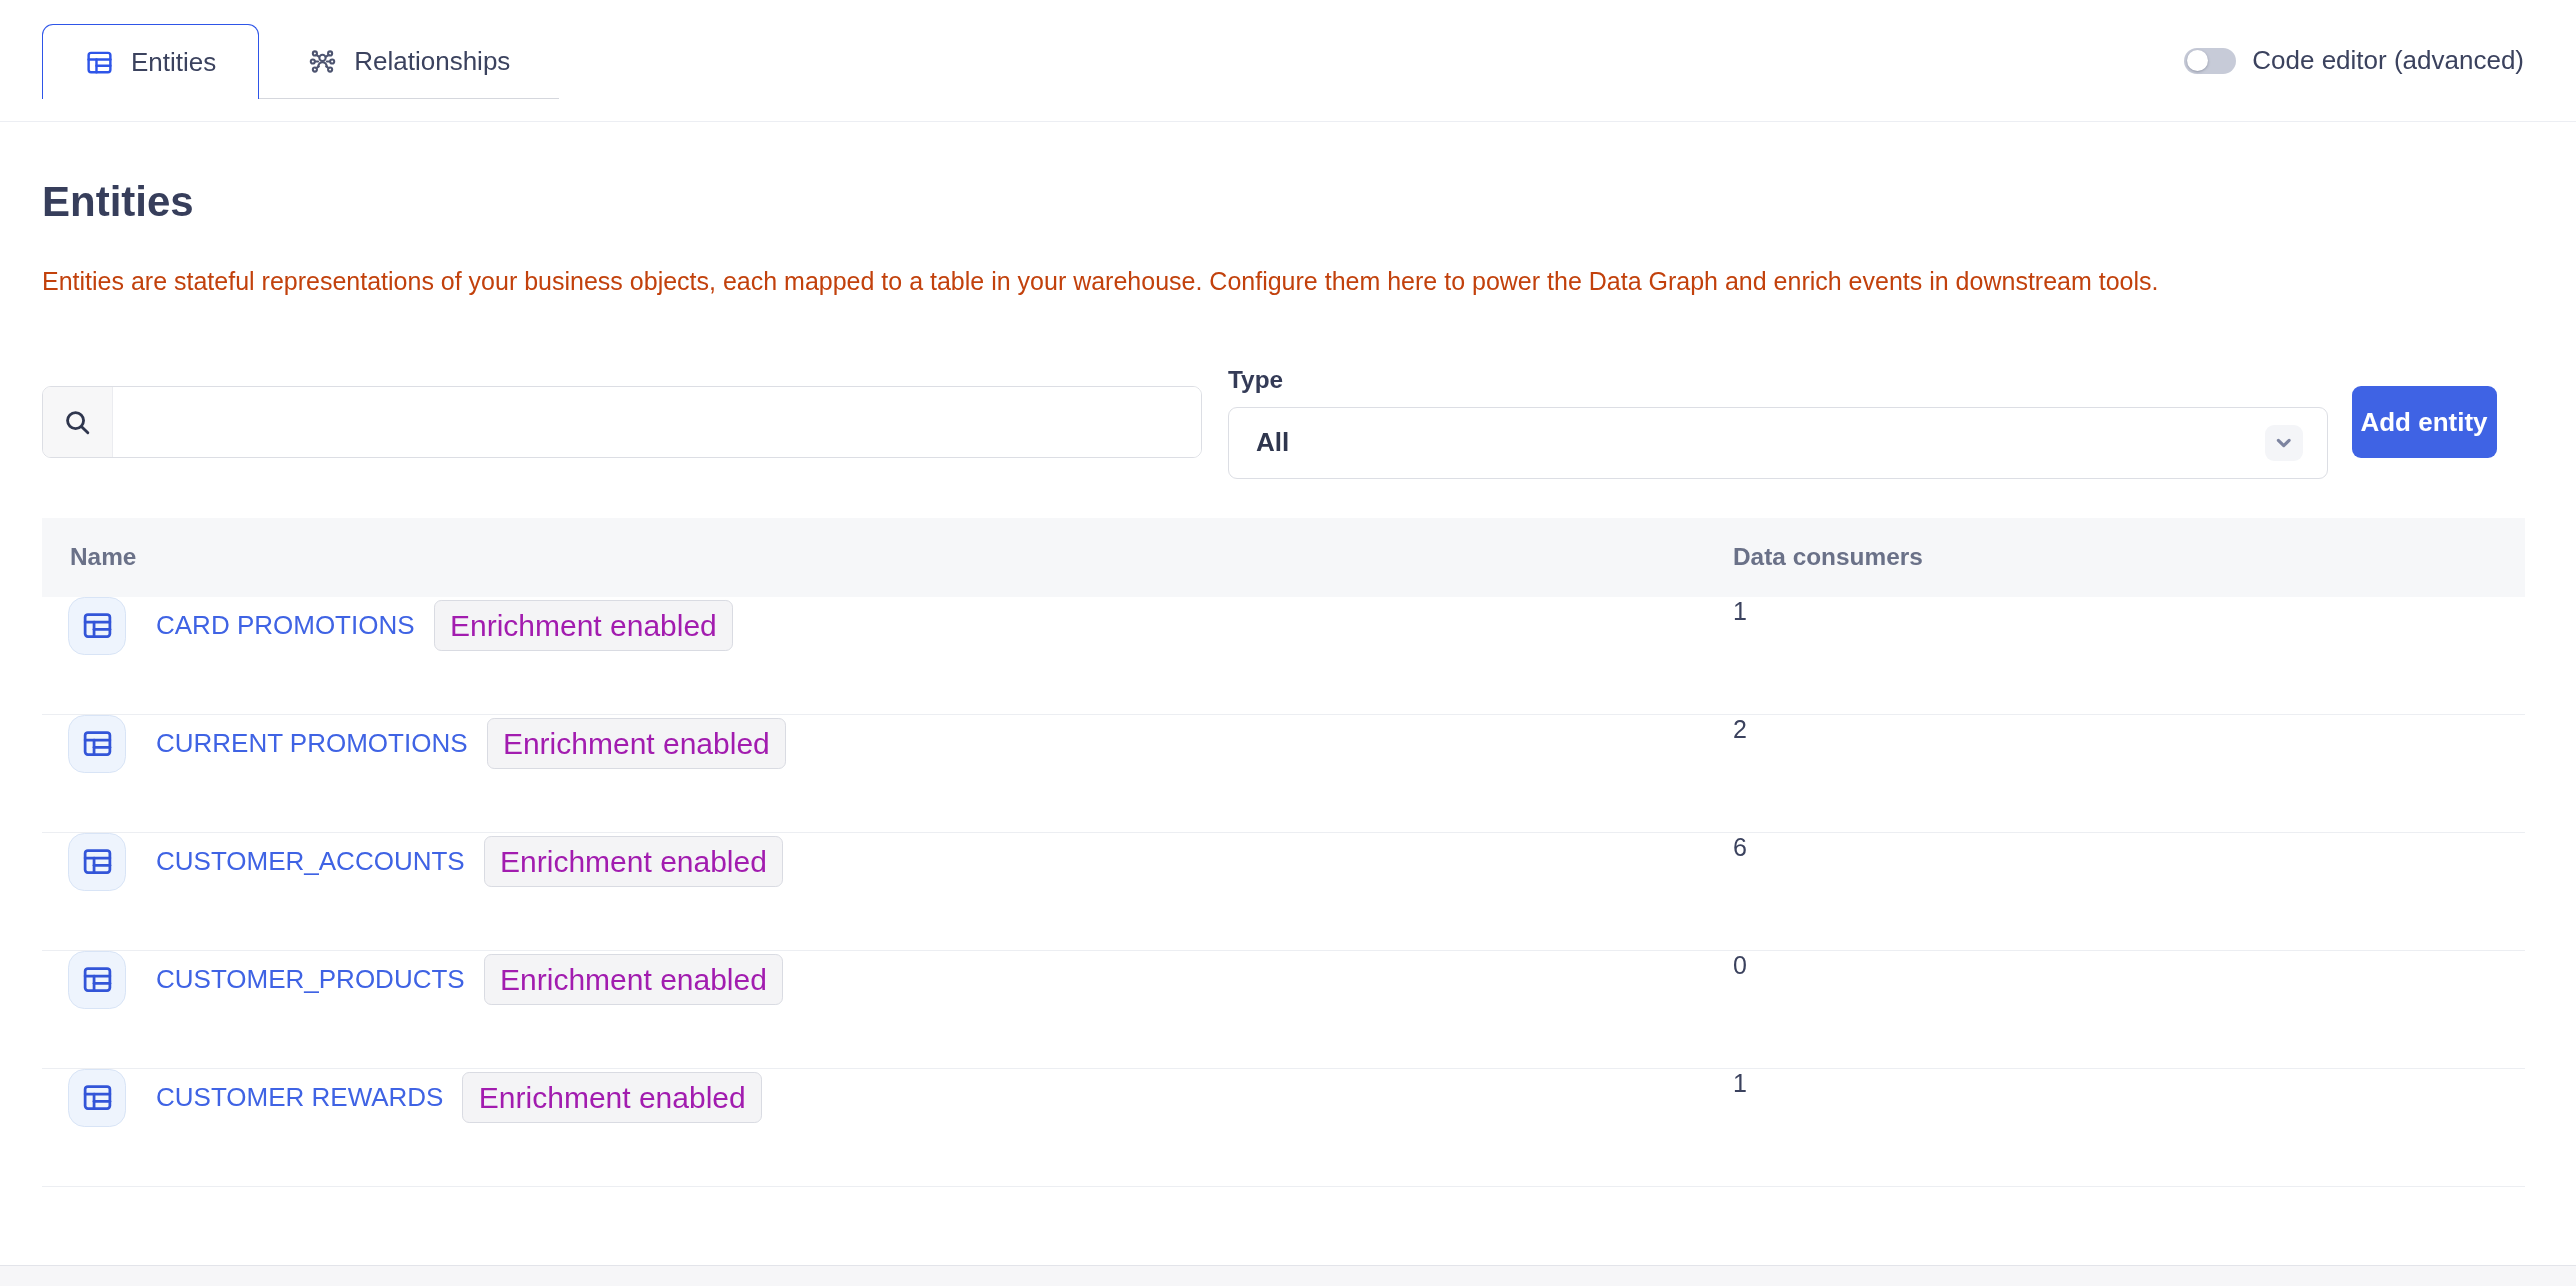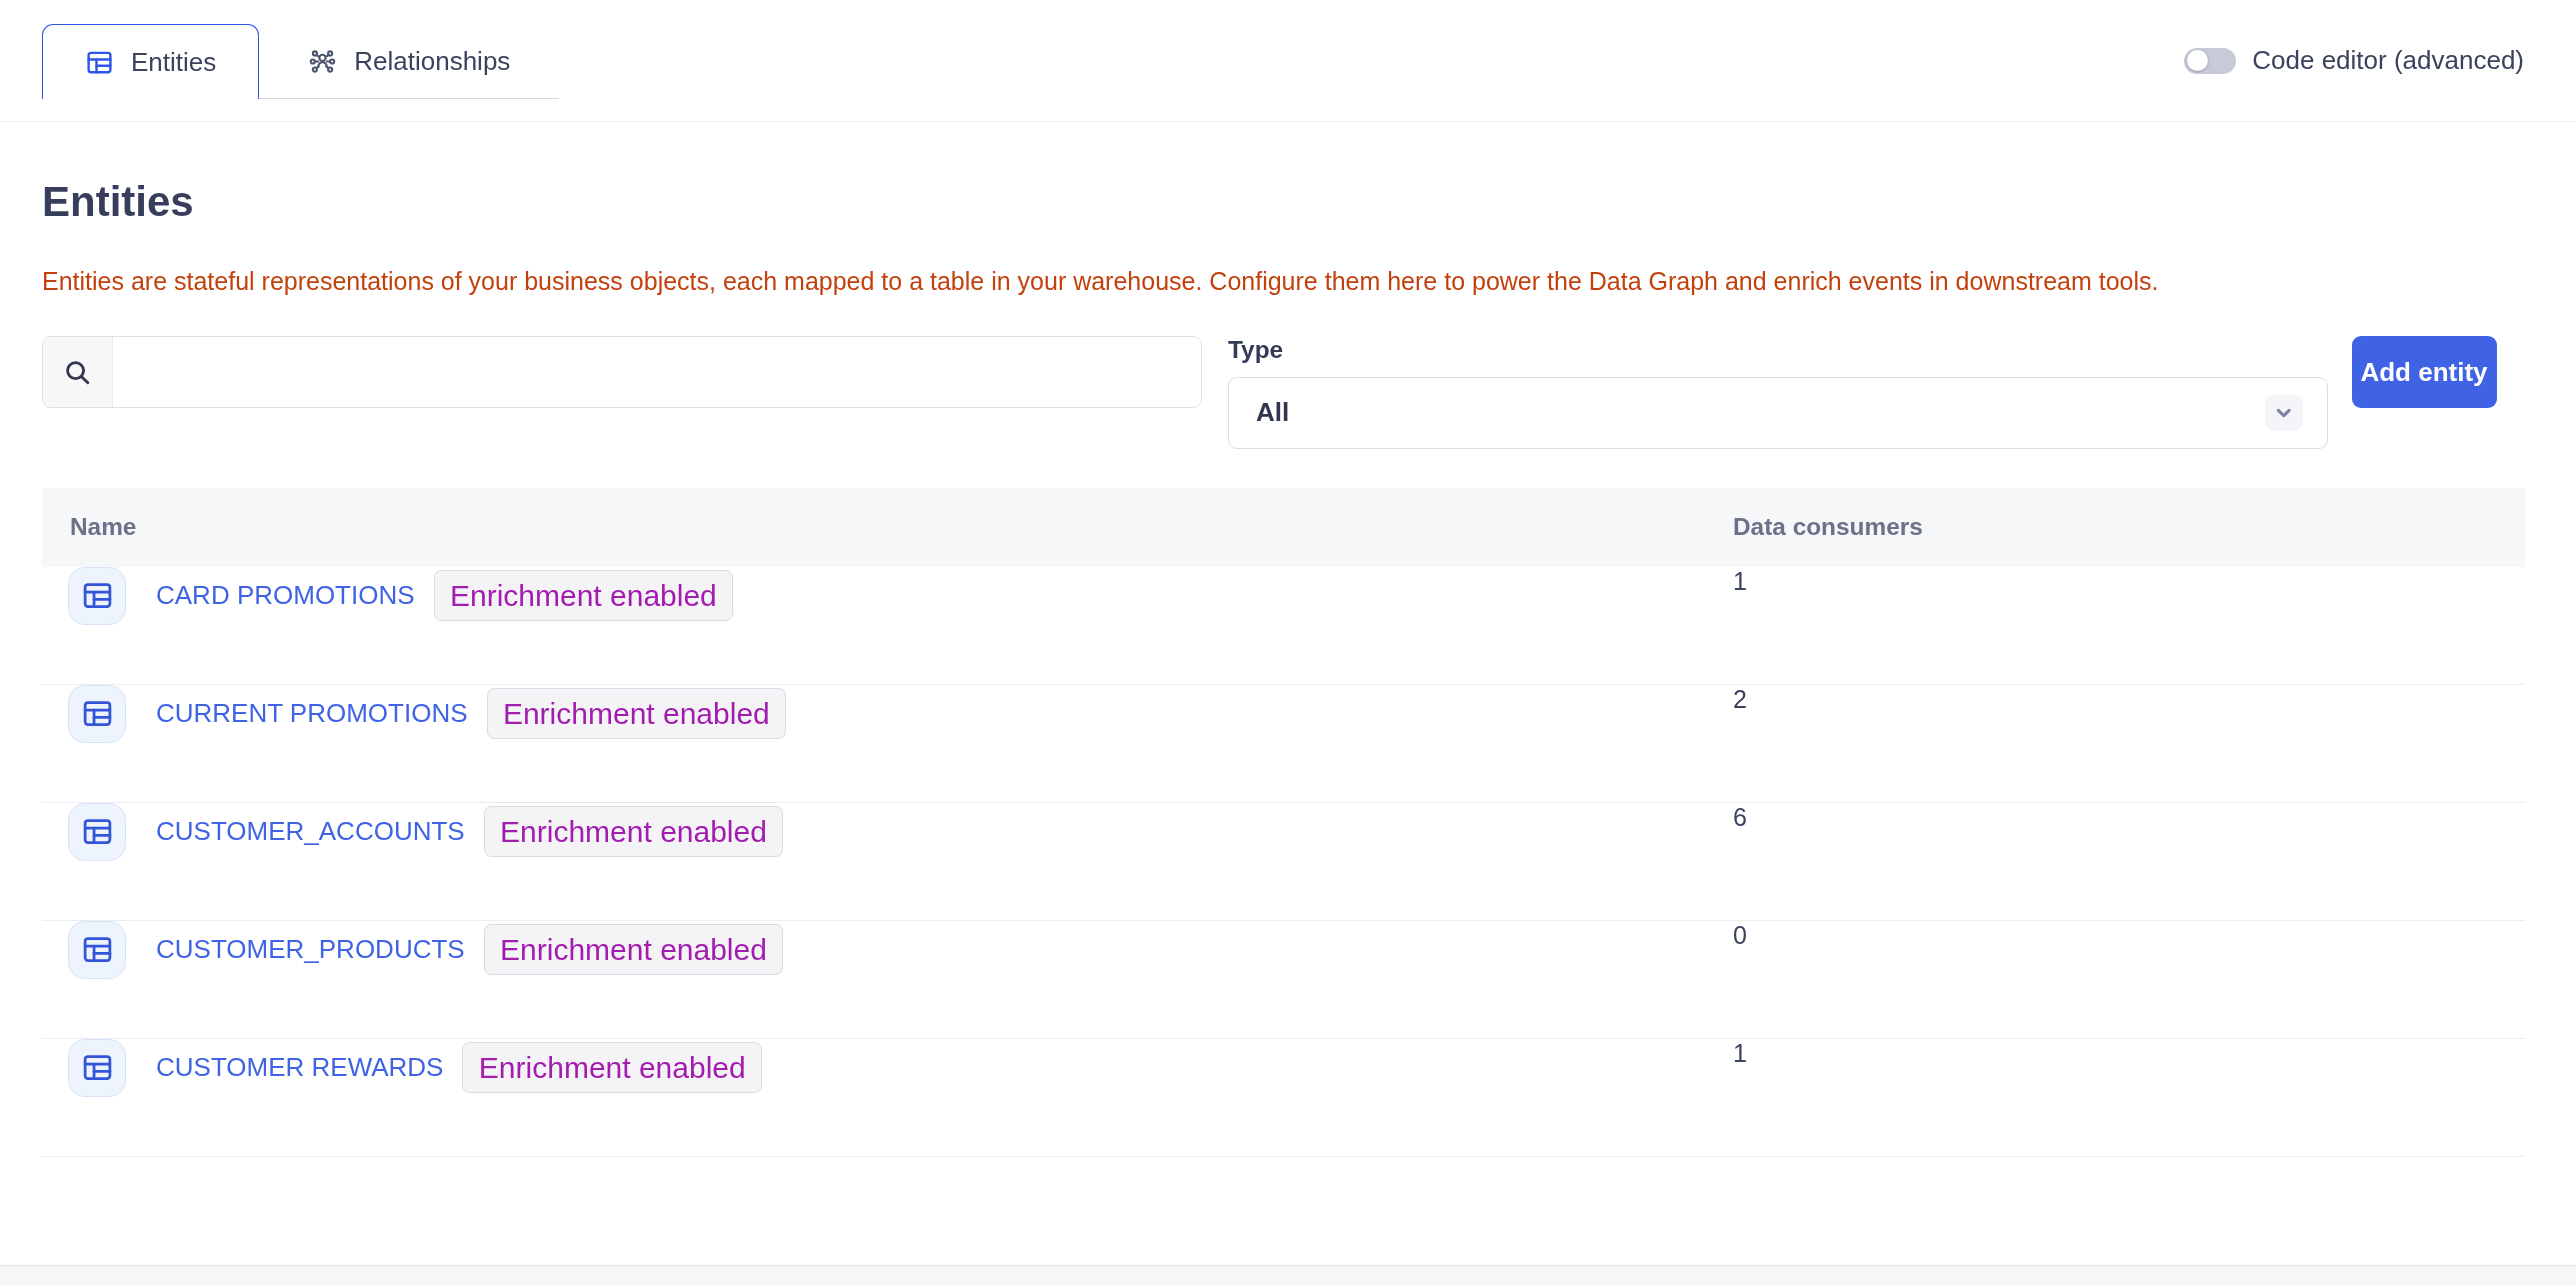--- a/index.html
+++ b/index.html
@@ -120,23 +120,23 @@
     color: #373e5b;
   }
   .section-desc {
     margin-top: 40px;
     font-size: 25px;
     line-height: 31px;
     color: #c2410c;
   }
 
   .controls {
-    margin-top: 39px;
-    display: flex;
-    align-items: flex-start;
+    margin-top: 69px;
+    display: flex;
+    align-items: center;
   }
   .search-box {
     width: 1160px;
     height: 72px;
     border: 1.8px solid #dcdee4;
     border-radius: 9px;
     display: flex;
     overflow: hidden;
     background: #ffffff;
   }

